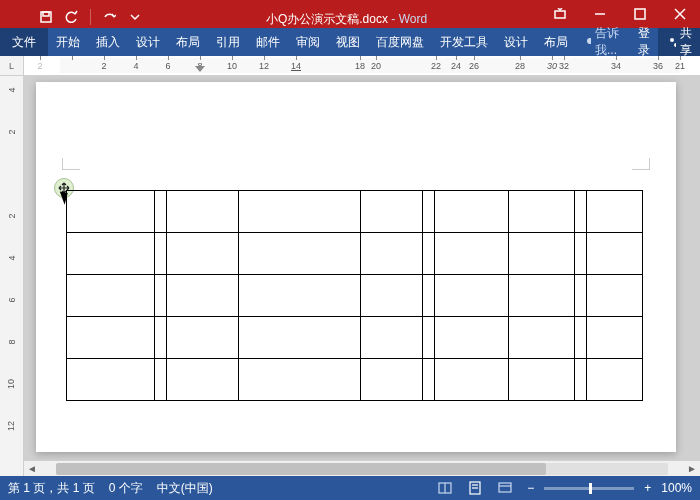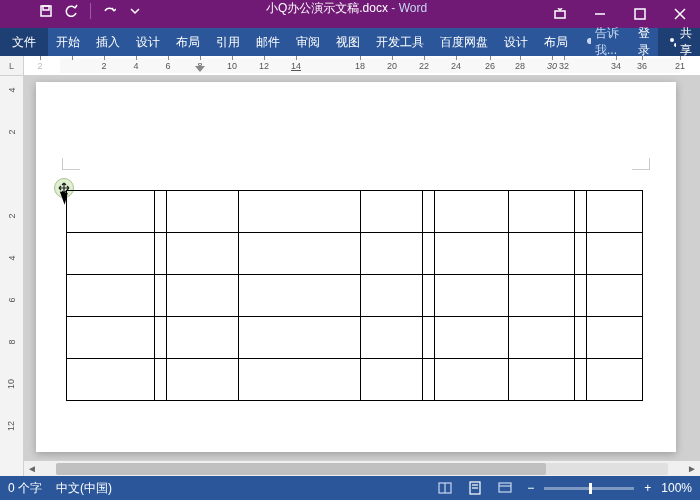--- a/index.html
+++ b/index.html
@@ -1,19 +1,19 @@
 <!DOCTYPE html>
 <html><head>
 <meta charset="utf-8">
 <style>
   * { margin: 0; padding: 0; box-sizing: border-box; font-family: "Microsoft YaHei", "Segoe UI", sans-serif; }
   body { width: 700px; height: 500px; overflow: hidden; background: #fff; display: flex; flex-direction: column; }
 
   
-  .title-bar { height: 28px; background: #701a75; display: flex; align-items: flex-start; color: #fff; font-size: 12px; padding-left: 28px; }
+  .title-bar { height: 28px; background: #b91c1c; display: flex; align-items: flex-end; color: #fff; font-size: 12px; padding-left: 28px; }
   .qat { display: flex; align-items: center; padding: 0 6px; gap: 2px; }
   .qat-btn { width: 24px; height: 22px; display: flex; align-items: center; justify-content: center; color: #fff; cursor: pointer; }
   .qat-btn svg { width: 14px; height: 14px; stroke: #fff; fill: none; stroke-width: 1.5; }
   .qat-sep { width: 1px; height: 16px; background: rgba(255,255,255,0.3); margin: 0 4px; }
   .title-text { flex: 1; text-align: center; font-size: 12px; }
   .title-app { color: #c7d8f0; }
   .context-tab { background: #5b8fd6; padding: 4px 14px; font-size: 12px; height: 28px; display: flex; align-items: center; }
   .win-controls { display: flex; }
   .win-btn { width: 40px; height: 28px; display: flex; align-items: center; justify-content: center; cursor: pointer; }
   .win-btn svg { width: 12px; height: 12px; stroke: #fff; fill: none; stroke-width: 1.5; }
@@ -150,22 +150,22 @@
 <div class="ribbon-tabs">
   <div class="rtab file">文件</div>
   <div class="rtab">开始</div>
   <div class="rtab">插入</div>
   <div class="rtab">设计</div>
   <div class="rtab">布局</div>
   <div class="rtab">引用</div>
   <div class="rtab">邮件</div>
   <div class="rtab">审阅</div>
   <div class="rtab">视图</div>
+  <div class="rtab">百度网盘</div>
   <div class="rtab">开发工具</div>
-  <div class="rtab">百度网盘</div>
   <div class="rtab">设计</div>
   <div class="rtab">布局</div>
   <div class="tell-me">
     <svg>
         <circle cx="6" cy="5" r="3"></circle>
         <line x1="6" y1="8" x2="6" y2="11"></line>
       </svg>
     <span>告诉我...</span>
   </div>
   <div class="spacer"></div>
@@ -187,29 +187,29 @@
       <div class="tick dimmed" style="left: 38px;"></div>
       <div class="tick" style="left: 70px;">2</div>
       <div class="tick" style="left: 102px;">4</div>
       <div class="tick" style="left: 134px;">6</div>
       <div class="tick" style="left: 166px;">8</div>
       <div class="tick" style="left: 198px;">10</div>
       <div class="tick" style="left: 230px;">12</div>
       <div class="tick" style="left: 262px; text-decoration: underline;">14</div>
       <div class="tick" style="left: 294px; margin-top: 36px;">16</div>
       <div class="tick" style="left: 326px;">18</div>
-      <div class="tick" style="left: 358px;">20</div>
-      <div class="tick" style="left: 390px;">22</div>
+      <div class="tick" style="left: 342px;">20</div>
+      <div class="tick" style="left: 402px;">22</div>
       <div class="tick" style="left: 422px;">24</div>
-      <div class="tick" style="left: 456px; text-align: right;">26</div>
+      <div class="tick" style="left: 440px; text-align: right;">26</div>
       <div class="tick" style="left: 486px;">28</div>
       <div class="tick" style="left: 518px; font-style: italic;">30</div>
       <div class="tick" style="left: 530px;">32</div>
       <div class="tick" style="left: 582px;">34</div>
-      <div class="tick" style="left: 608px;">36</div>
+      <div class="tick" style="left: 624px;">36</div>
       <div class="tick" style="left: 646px;">21</div>
       <div class="marker" style="left: 171px;"></div>
     </div>
 </div>
 
 <div class="main">
   <div class="ruler-v">
       <div class="vtick" style="top: 4px;">
         <span>4</span>
       </div>
@@ -319,20 +319,21 @@
       <div class="arrow">◄</div>
       <div class="track">
           <div class="thumb"></div>
         </div>
       <div class="arrow">►</div>
     </div>
   </div>
 </div>
 
 <div class="status-bar">
+  <span class="sb-item">第 1 页，共 1 页</span>
   <span class="sb-item">0 个字</span>
   <span class="sb-item">中文(中国)</span>
   <div class="sb-right">
     <div class="view-btn">
         <svg>
           <rect x="1" y="2" width="12" height="10"></rect>
           <line x1="7" y1="2" x2="7" y2="12"></line>
         </svg>
       </div>
     <div class="view-btn active">

